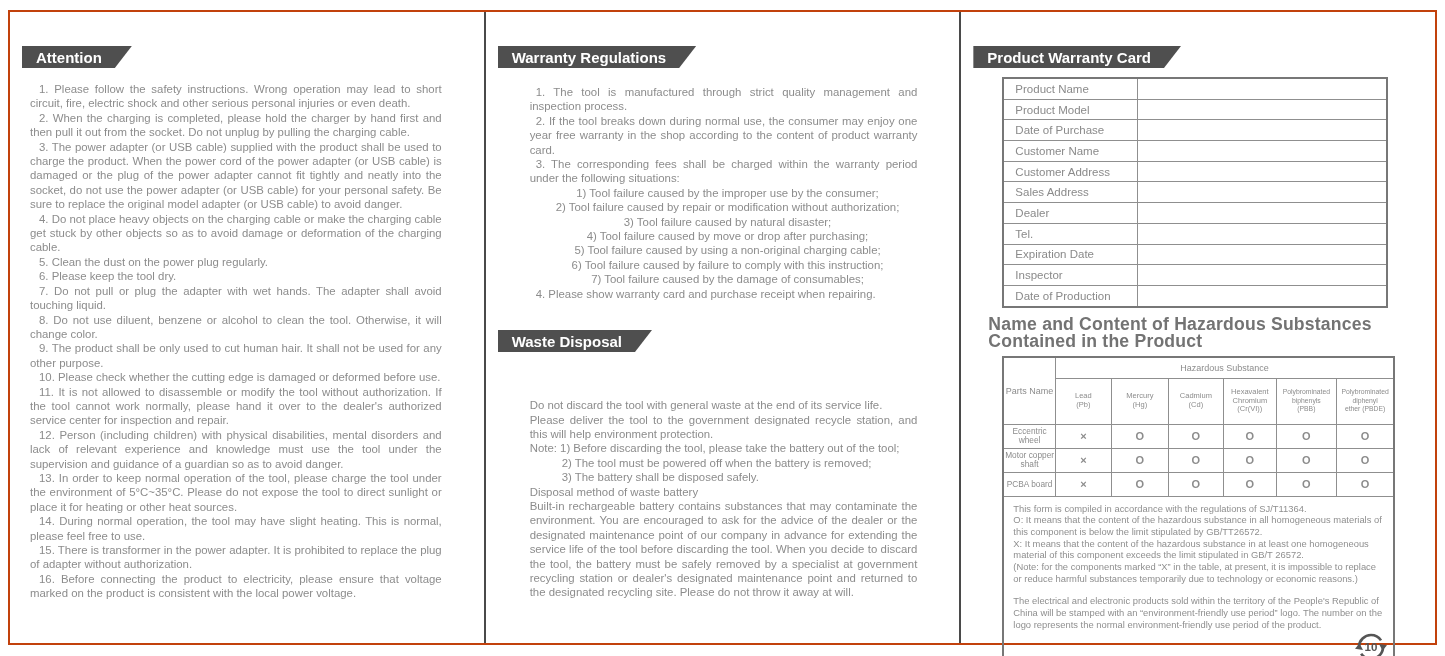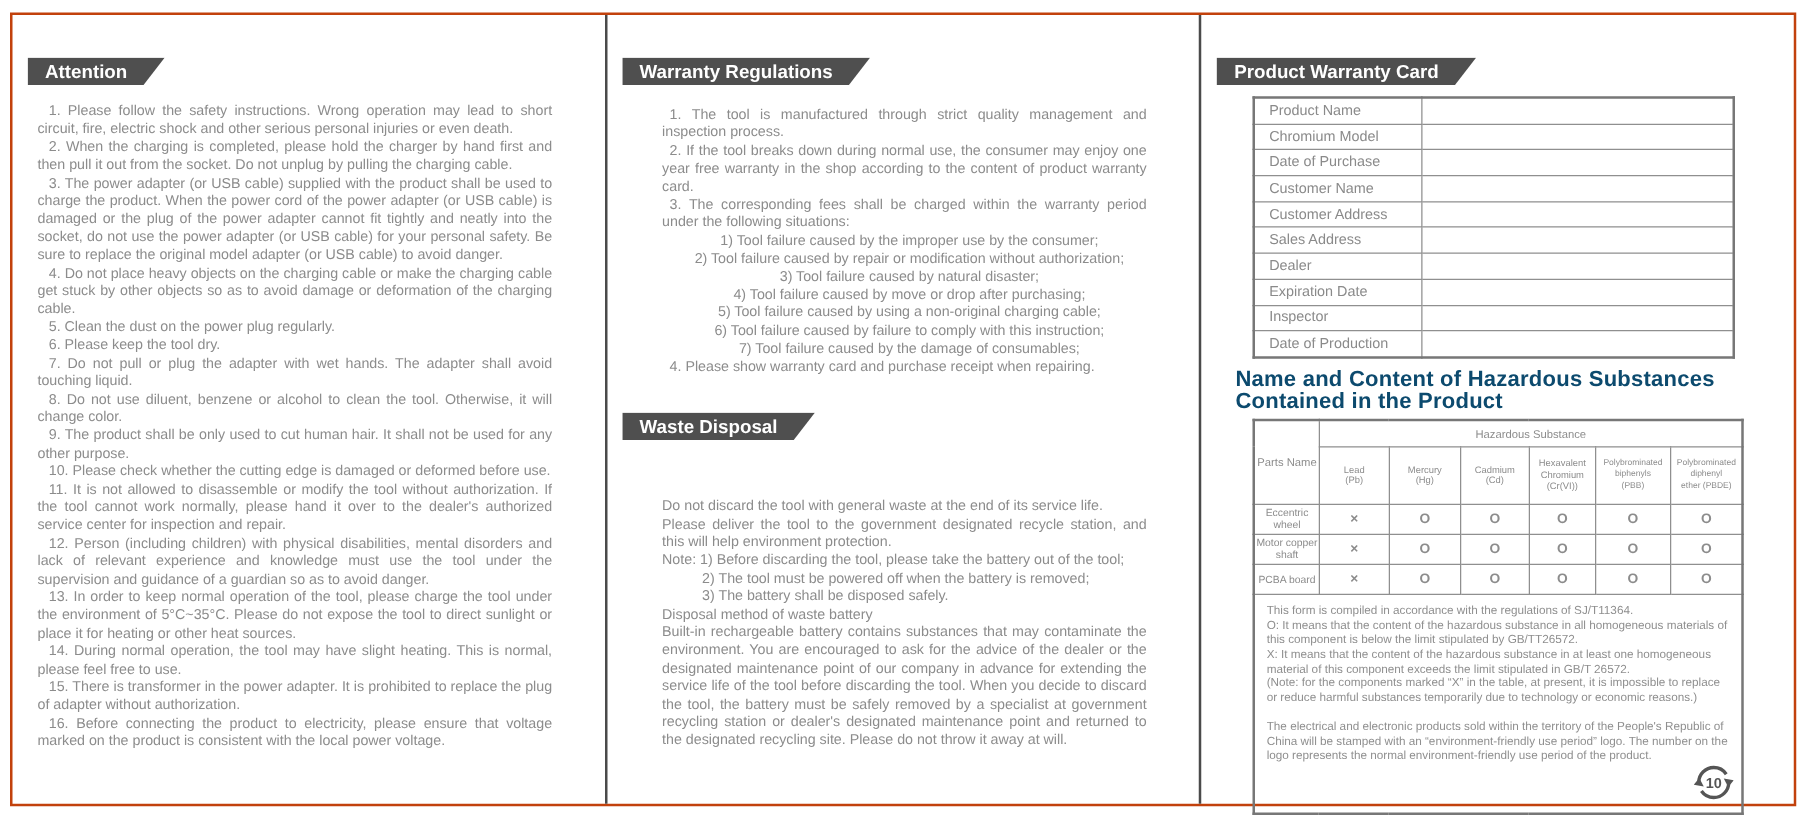--- a/index.html
+++ b/index.html
@@ -26,21 +26,21 @@
   .waste-tab { margin-top:29px; }
   .waste-body { margin-top:46px; padding:0 42px 0 44px; }
   .waste-body p.sub { padding-left:32px; text-align:left; }
 
   .card-table { border-collapse:collapse; border:2px solid #777; table-layout:fixed;
                 width:386px; margin:9px 0 0 41px; }
   .card-table td { border:1px solid #8f8f8f; height:17.7px; }
   .card-table td.label { width:122px; font-size:11.5px; color:#8a8a8a; padding:0 0 0 11px; }
 
   .hazard-title { margin:8px 0 0 27px; width:432px; font-size:17.6px; line-height:17.5px;
-                  font-weight:bold; color:#0c4a6e; letter-spacing:0.2px; }
+                  font-weight:bold; color:#737373; letter-spacing:0.2px; }
 
   .hz-table { border-collapse:collapse; border:2px solid #777; table-layout:fixed;
               margin:5px 0 0 41px; }
   .hz-table td { border:1px solid #8f8f8f; text-align:center; vertical-align:middle;
                  color:#8c8c8c; padding:0;margin-left:12px; }
   .hz-group { font-size:9px; height:20px; }
   .hz-parts-h { font-size:9px; }
   .hz-col { font-size:7.5px; line-height:8.6px; white-space:pre-line; height:45px; }
   td.hz-col.narrow { font-size:6.8px; }
   .hz-part { font-size:8.3px; line-height:9px; color:#9a9a9a; white-space:pre-line; height:23px; }
@@ -122,41 +122,45 @@
       <span>Product Warranty Card</span>
     </div>
 
     <table class="card-table">
       <tbody>
           <tr>
             <td class="label">Product Name</td>
             <td class="value"></td>
           </tr>
       <tr>
-            <td class="label">Chromium Model</td>
+            <td class="label">Product Model</td>
             <td class="value"></td>
           </tr>
       <tr>
             <td class="label">Date of Purchase</td>
             <td class="value"></td>
           </tr>
       <tr>
             <td class="label">Customer Name</td>
             <td class="value"></td>
           </tr>
       <tr>
             <td class="label">Customer Address</td>
             <td class="value"></td>
           </tr>
       <tr>
             <td class="label">Sales Address</td>
             <td class="value"></td>
           </tr>
       <tr>
             <td class="label">Dealer</td>
+            <td class="value"></td>
+          </tr>
+      <tr>
+            <td class="label">Tel.</td>
             <td class="value"></td>
           </tr>
       <tr>
             <td class="label">Expiration Date</td>
             <td class="value"></td>
           </tr>
       <tr>
             <td class="label">Inspector</td>
             <td class="value"></td>
           </tr>

